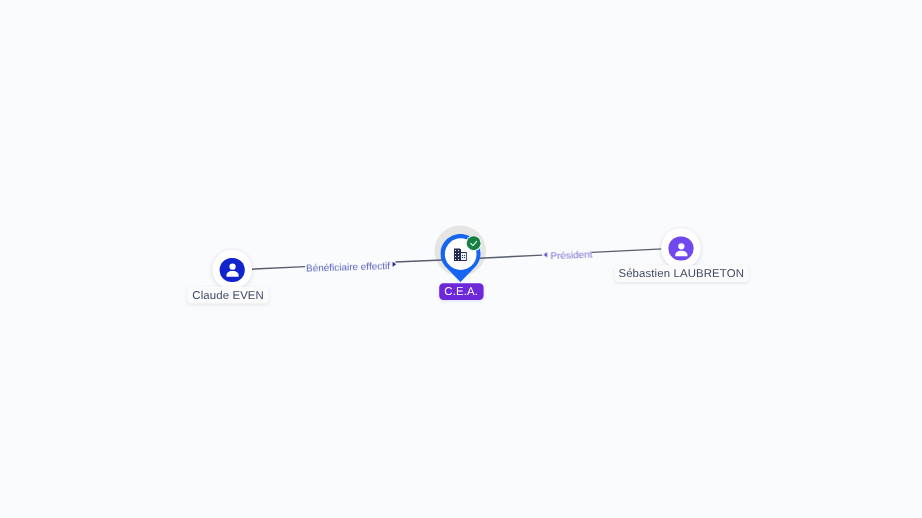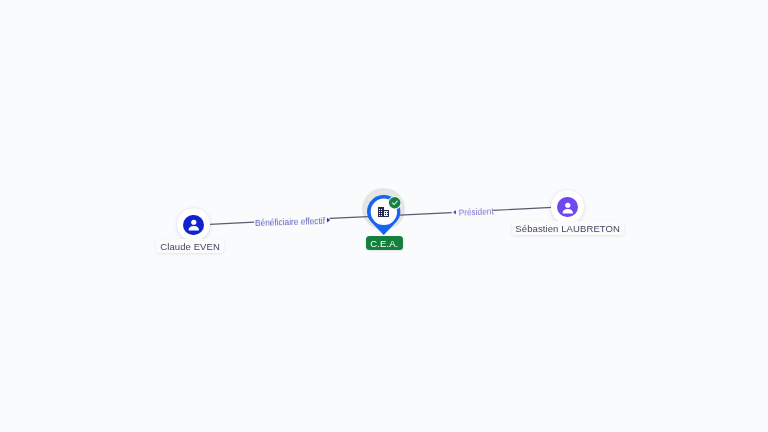--- a/index.html
+++ b/index.html
@@ -9,21 +9,21 @@
   #stage{position:relative;width:768px;height:432px;background:#fafbfd;}
   svg.layer{position:absolute;left:0;top:0;width:768px;height:432px;overflow:visible;}
   .node{position:absolute;left:0;top:0;}
   .halo{position:absolute;border-radius:50%;background:#e5e6e4;}
   .pcircle{position:absolute;border-radius:50%;background:#ffffff;
            box-shadow:0 1px 4px rgba(40,50,90,.13),0 0 0 .5px rgba(120,130,160,.07);}
   .inner{position:absolute;border-radius:50%;display:flex;align-items:center;justify-content:center;}
   .chip{position:absolute;will-change:opacity;border-radius:3.5px;display:flex;align-items:center;justify-content:center;
         white-space:nowrap;letter-spacing:.1px;font-size:9.5px;height:14px;}
   .chip.light{background:#fbfbfc;color:#414764;box-shadow:0 1px 3px rgba(40,50,90,.11);}
-  .chip.blue{background:#15803d;color:#ffffff;box-shadow:0 1px 3px rgba(30,90,200,.14);}
+  .chip.blue{background:#6d28d9;color:#ffffff;box-shadow:0 1px 3px rgba(30,90,200,.14);}
   .edgelabel{position:absolute;filter:blur(0px);white-space:nowrap;display:flex;align-items:center;gap:1.5px;
              font-size:8.3px;transform-origin:left center;}
 </style>
 </head>
 <body>
 
 <div id="stage">
 
   <div class="halo" style="left:362.3px;top:188px;width:42.4px;height:42.4px;"></div>
 

